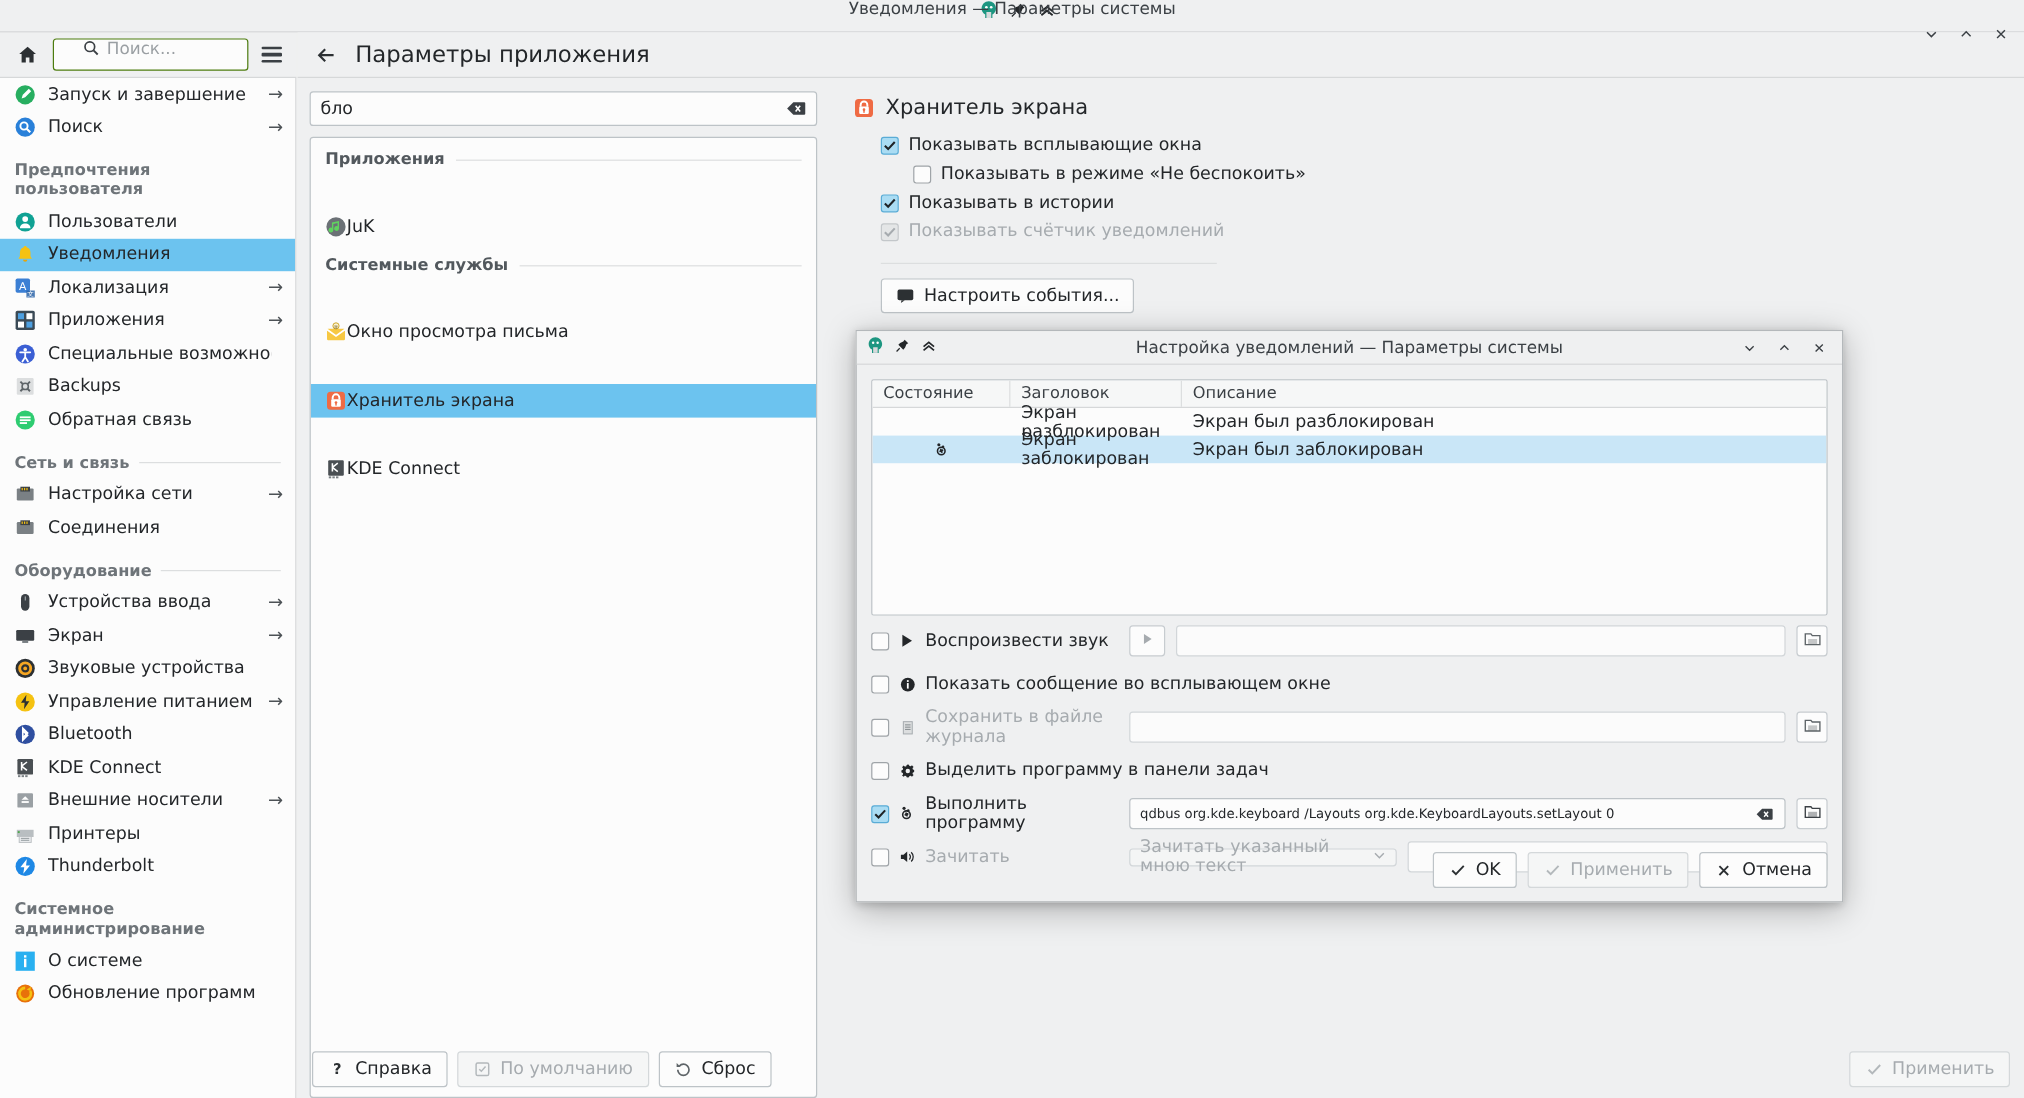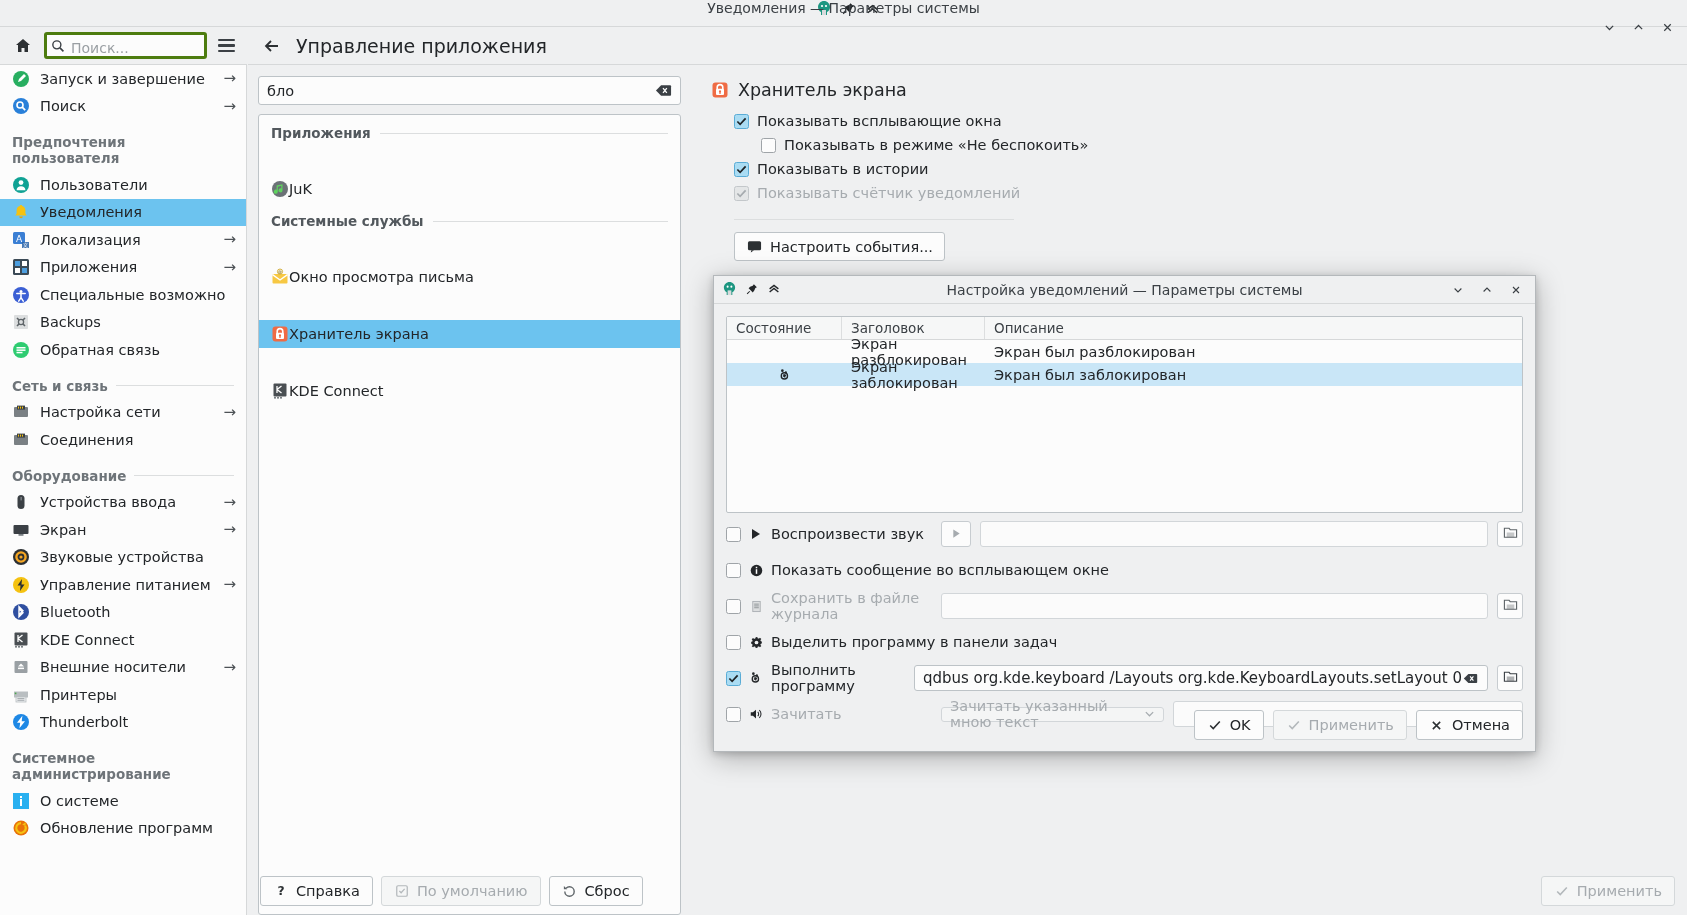--- a/index.html
+++ b/index.html
@@ -39,22 +39,22 @@
     display:flex; align-items:center; padding:0 8px;
     border-bottom:1px solid #d6d8d9;
     width:247px; float:left;
   }
   .home-btn {
     width:30px; height:28px; display:flex; align-items:center; justify-content:center;
     cursor:pointer; border-radius:3px;
   }
   .search-wrap {
     flex:1; margin:0 6px; height:27px;
-    background:#fcfcfc; border:3px solid #4d7c0f; border-radius:3px;
-    display:flex; align-items:flex-end; padding:0 4px; gap:6px;
+    background:#fcfcfc; border:1px solid #4d7c0f; border-radius:3px;
+    display:flex; align-items:flex-start; padding:0 24px; gap:6px;
   }
   .search-wrap .ph { color:#9a9fa3; font-size:14px; }
   .hamburger { width:26px; height:26px; display:flex; flex-direction:column;
     justify-content:center; gap:3px; align-items:center; cursor:pointer; }
   .hamburger i { display:block; width:17px; height:2.4px; background:#3b4045; border-radius:1px; }
 
   
   .sidebar {
     position:absolute; left:0; top:65px; width:247px; height:850px;
     background:#fcfcfc; border-right:1px solid #d6d8d9;
@@ -186,21 +186,21 @@
   .opt-row { display:flex; align-items:center; gap:9px; height:30px; margin-top:6px; }
   .opt-label { display:flex; align-items:center; gap:7px; font-size:14.5px; width:206px; }
   .opt-label.dis { color:#a6abaf; }
   .mini-ico { width:16px; height:16px; display:flex; align-items:center; justify-content:center; flex:none; }
   .play-btn {
     width:30px; height:26px; background:#fcfcfc; border:1px solid #c7ccd0;
     border-radius:3px; display:flex; align-items:center; justify-content:center; cursor:pointer;
   }
   .txtfield {
     flex:1; height:26px; background:#fbfbfb; border:1px solid #d2d6d9; border-radius:3px;
-    display:flex; align-items:center; padding:0 8px; font-size:15px;
+    display:flex; align-items:center; padding:0 8px; font-size:11px;
   }
   .txtfield.active { background:#fcfcfc; border-color:#bdc3c7; }
   .txtfield .val { flex:1; white-space:nowrap; overflow:hidden; }
   .folder-btn {
     width:26px; height:26px; background:#fcfcfc; border:1px solid #c7ccd0; border-radius:3px;
     display:flex; align-items:center; justify-content:center; cursor:pointer; flex:none;
   }
   .combo {
     width:223px; height:15px; background:#f4f5f5; border:1px solid #d2d6d9; border-radius:3px;
     display:flex; align-items:center; padding:0 8px; font-size:14.5px; color:#a6abaf;
@@ -551,21 +551,21 @@
     </div>
   </div>
 
   <div class="mainpanel">
     <div class="mp-header">
       <span class="back-arrow">
         <svg width="20" height="20" viewBox="0 0 20 20">
             <path d="M16 10H4.5M9 5l-5 5 5 5" stroke="#2c3033" stroke-width="1.8" fill="none"></path>
           </svg>
       </span>
-      <span class="mp-title">Управление приложения</span>
+      <span class="mp-title">Параметры приложения</span>
     </div>
 
     <div class="mp-body">
 
       <div class="mp-left">
         <div class="filter-input">
           <span class="val">бло</span>
           <span class="clear-ico">
             <svg width="17" height="17" viewBox="0 0 18 18">
                 <path d="M6.5 3.5H16a1 1 0 011 1v9a1 1 0 01-1 1H6.5L1 9z" fill="#3b4045"></path>

